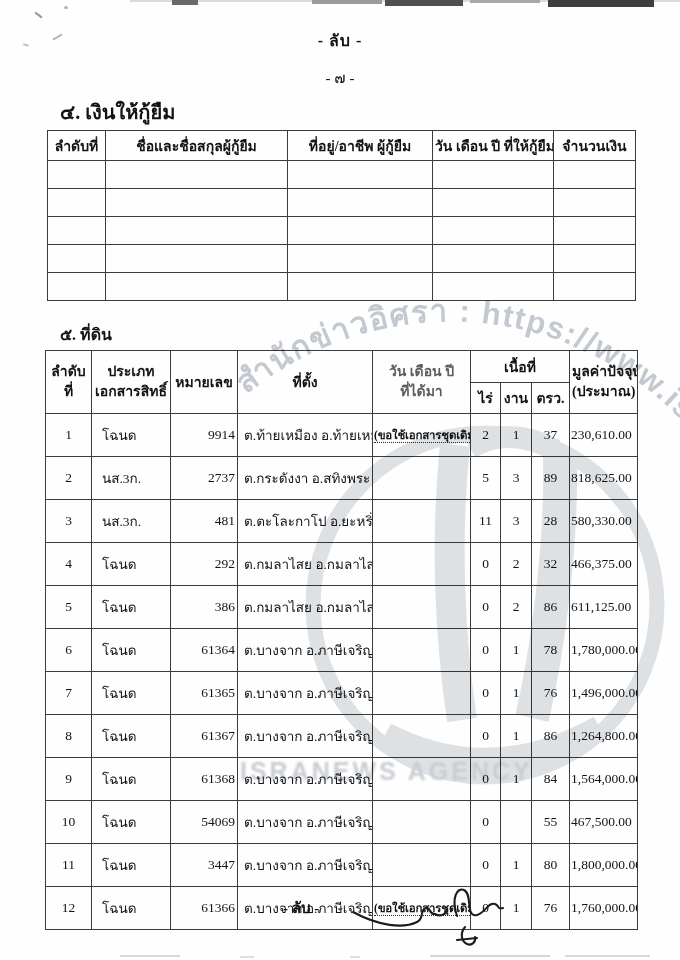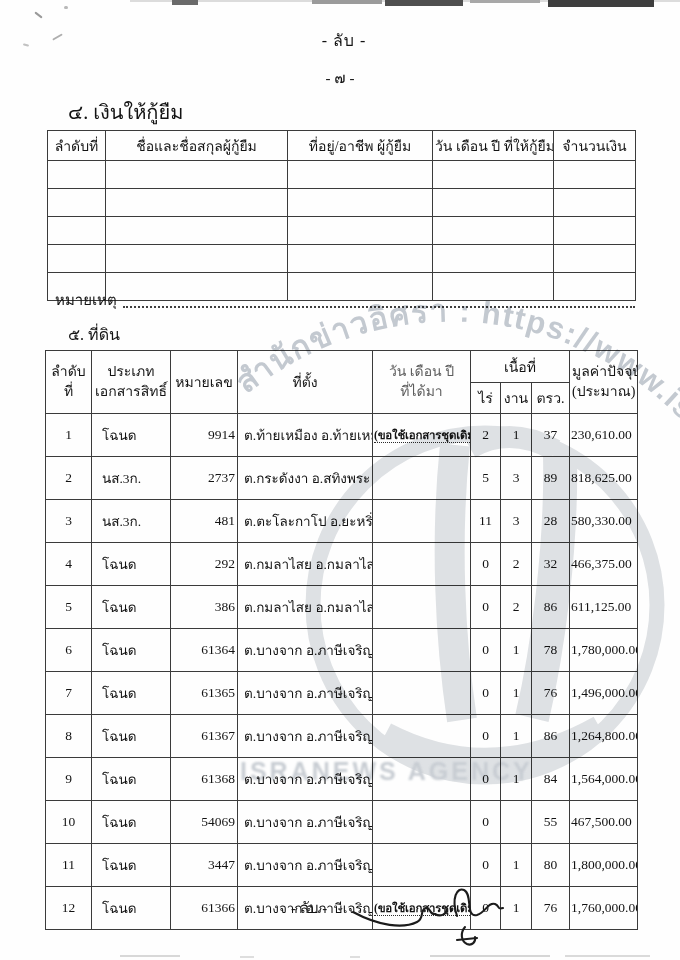--- a/index.html
+++ b/index.html
@@ -5,30 +5,30 @@
   html,body{margin:0;padding:0;background:#ffffff;}
   #page{position:relative;width:680px;height:960px;background:#fefefe;overflow:hidden;
         font-family:"Liberation Serif","DejaVu Serif",serif;color:#131313;}
   .layer{position:absolute;inset:0;}
   #content{z-index:1;}
   #watermark{z-index:2;pointer-events:none;mix-blend-mode:multiply;}
   #artifacts{z-index:3;pointer-events:none;}
 
   .abs{position:absolute;}
   .center-text{text-align:center;}
-  .bold{font-weight:normal;margin-left:8px;}
+  .bold{font-weight:bold;}
 
   .classification-top{left:0;right:0;top:28px;font-size:16px;letter-spacing:1px;}
   .page-number{left:0;right:0;top:66px;font-size:15px;}
   .heading-loans{left:60px;top:96px;font-size:20px;}
   .heading-land{left:60px;top:322px;font-size:16px;}
 
   table{border-collapse:collapse;table-layout:fixed;}
   th,td{border:1.6px solid #3b3b3b;overflow:hidden;white-space:nowrap;}
-  th{font-weight:normal;font-size:14px;}
+  th{font-weight:bold;font-size:14px;}
 
   
   .loans-table{left:47px;top:130px;width:588px;}
   .loans-table th{height:27px;padding:1px 2px;}
   .loans-table td{height:25px;}
 
   
   .note-line{left:47px;top:288px;width:588px;display:flex;align-items:flex-end;font-size:15px;}
   .note-dots{flex:1;border-bottom:2px dotted #3f3f3f;margin:0 0 4px 6px;height:14px;}
 
@@ -126,24 +126,20 @@
           <tr>
             <td></td>
             <td></td>
             <td></td>
             <td></td>
             <td></td>
           </tr>
         </tbody>
     </table>
 
-    <div class="abs note-line">
-      <span class="bold">หมายเหตุ</span>
-      <span class="note-dots"></span>
-    </div>
 
     <div class="abs heading-land bold">๕. ที่ดิน</div>
 
     <table class="abs land-table">
       <colgroup>
         <col style="width:46px">
           <col style="width:79px">
           <col style="width:67px">
         <col style="width:135px">
           <col style="width:98px">

